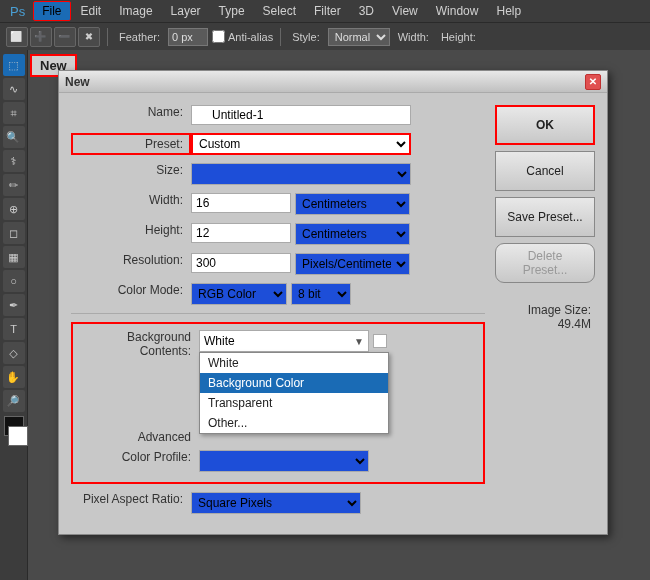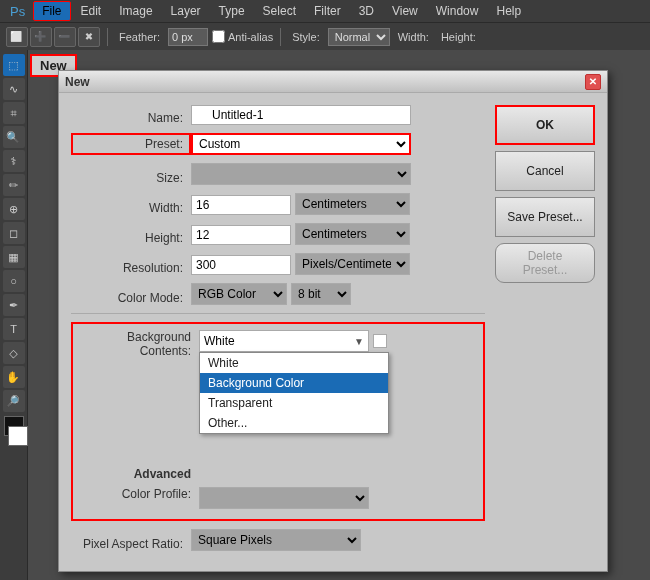--- a/index.html
+++ b/index.html
@@ -203,42 +203,42 @@
       width: 100px;
       display: flex;
       flex-direction: column;
       gap: 6px;
       align-items: stretch;
     }
 
     
     .form-row {
       display: flex;
-      align-items: flex-end;
+      align-items: flex-start;
       margin-bottom: 8px;
     }
     .form-label {
       text-align: right;
       width: 120px;
       padding-right: 8px;
       color: #333;
       font-size: 12px;
     }
     .form-input {
       width: 100px;
       height: 20px;
       border: 1px solid #aaa;
       background: white;
       font-size: 12px;
       padding: 0 4px;
     }
     .form-select {
       height: 22px;
       border: 1px solid #aaa;
-      background: #a3a3a3;
+      background: #1d4ed8;
       font-size: 12px;
       padding: 0 2px;
     }
     .form-input-wide {
       width: 220px;
       height: 20px;
       border: 1px solid #aaa;
       background: white;
       font-size: 12px;
       padding: 0 20px;
@@ -504,21 +504,21 @@
 
                 <div class="dropdown-list">
                   <div class="dropdown-option">White</div>
                   <div class="dropdown-option selected">Background Color</div>
                   <div class="dropdown-option">Transparent</div>
                   <div class="dropdown-option">Other...</div>
                 </div>
               </div>
             </div>
 
-            <div class="advanced-row" style="margin-top:109px;font-weight:bold;">
+            <div class="advanced-row" style="margin-top:72px;">
               <span class="form-label">Advanced</span>
             </div>
 
             <div class="bg-row">
               <span class="form-label">Color Profile:</span>
               <select class="form-select" style="width:170px;">
                 <option></option>
               </select>
             </div>
           </div>
@@ -530,18 +530,24 @@
             </select>
           </div>
 
         </div>
 
         <div class="dialog-right">
           <button class="dialog-btn primary">OK</button>
           <button class="dialog-btn">Cancel</button>
           <button class="dialog-btn">Save Preset...</button>
           <button class="dialog-btn" disabled="">Delete Preset...</button>
+          <div style="margin-top:10px;">
+            <div class="image-size-box">
+              <span>Image Size:</span><br>
+              <span>49.4M</span>
+            </div>
+          </div>
         </div>
       </div>
     </div>
 
   </div>
 </div>
 
 </body></html>

